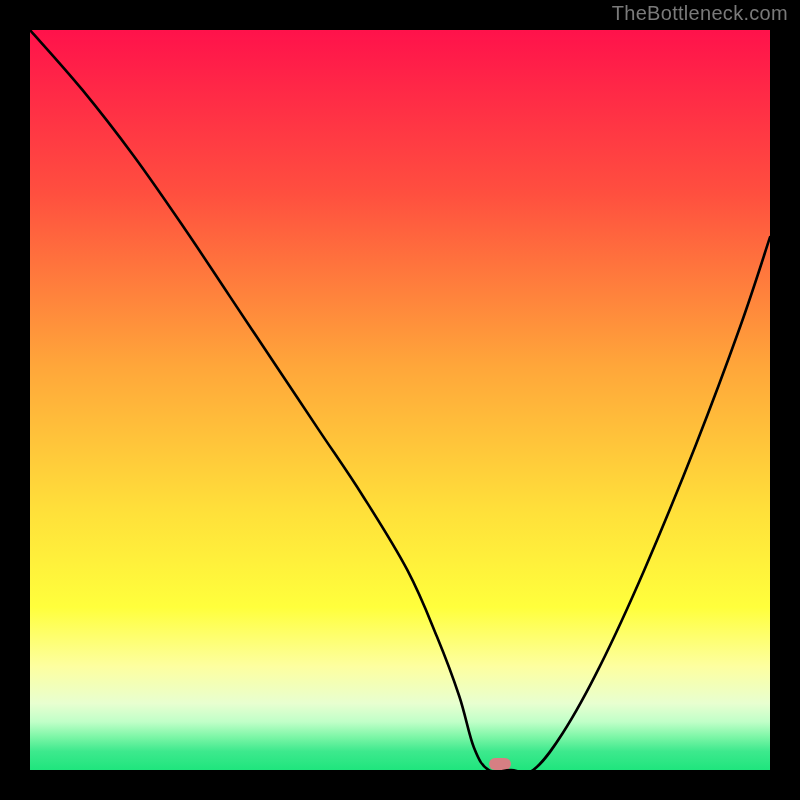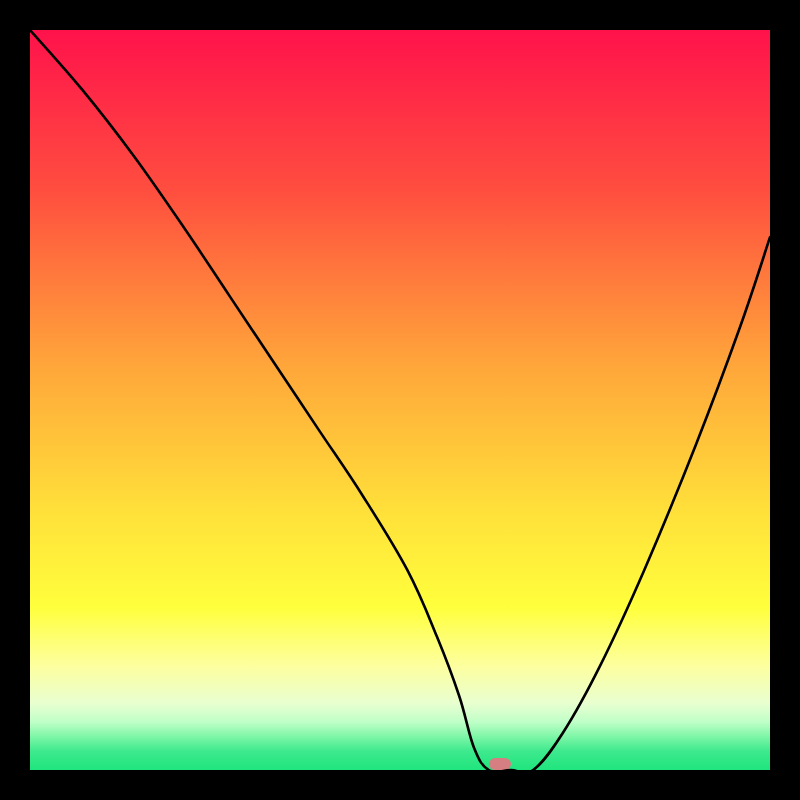--- a/index.html
+++ b/index.html
@@ -49,20 +49,21 @@
     position: absolute;
     inset: 0;
     z-index: 6;
   }
 </style>
 </head>
 <body>
 
 <div class="frame">
 
+  <div class="watermark">TheBottleneck.com</div>
 
   <div class="plot-area">
 
     <svg class="gradient" viewBox="0 0 740 740" preserveAspectRatio="none">
       <defs>
         <linearGradient id="bg" x1="0" y1="0" x2="0" y2="1">
             <stop offset="0.00%" stop-color="#ff124b"></stop>
             <stop offset="22.00%" stop-color="#ff4f3f"></stop>
             <stop offset="45.00%" stop-color="#ffa53a"></stop>
             <stop offset="65.00%" stop-color="#ffe03a"></stop>

